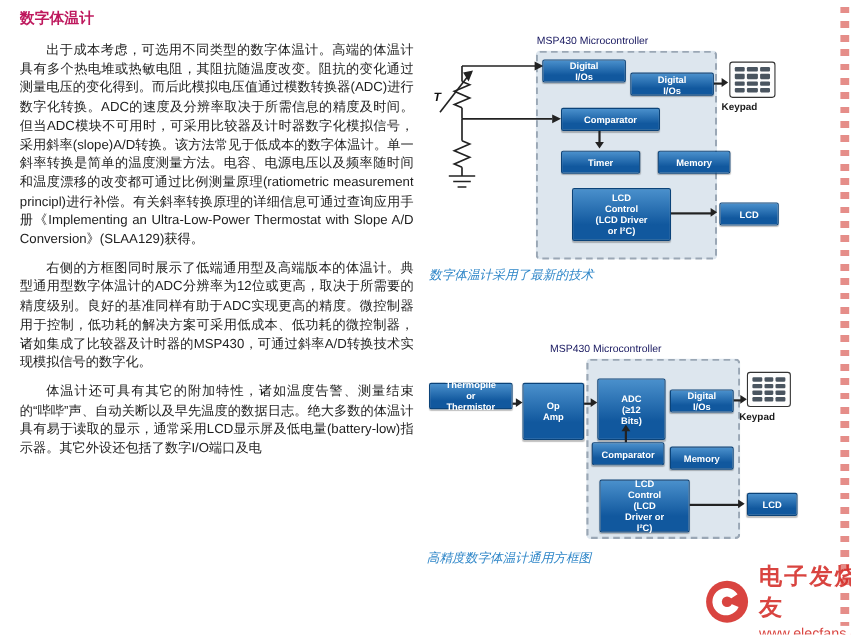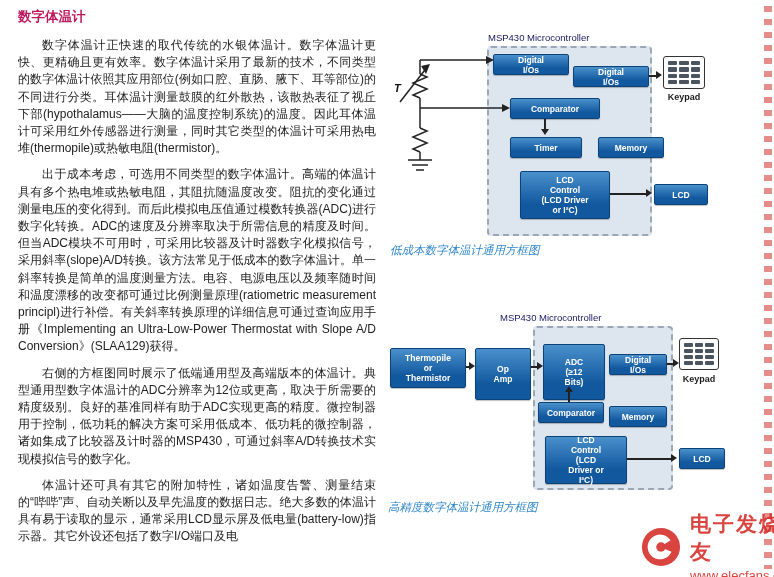--- a/index.html
+++ b/index.html
@@ -23,41 +23,40 @@
            font-size:8.5px; line-height:10px; border:1px solid #0b4379; border-radius:2px;
            box-sizing:border-box; padding:1px 19px; box-shadow:0 1px 1px rgba(0,0,0,.25); }
   .hline { position:absolute; height:2px; background:#222; }
   .vline { position:absolute; width:2px; background:#222; }
   .arr-r { position:absolute; width:0; height:0; border-top:4px solid transparent; border-bottom:4px solid transparent; border-left:6px solid #222; }
   .arr-d { position:absolute; width:0; height:0; border-left:4px solid transparent; border-right:4px solid transparent; border-top:6px solid #222; }
   .arr-u { position:absolute; width:0; height:0; border-left:4px solid transparent; border-right:4px solid transparent; border-bottom:6px solid #222; }
   .keypad { position:absolute; display:grid; grid-template-columns:repeat(3,1fr); grid-auto-rows:1fr; gap:2px;
             background:#fdfdfd; border:1.5px solid #333; border-radius:3px; padding:4px; box-sizing:border-box; }
   .keypad i { background:#4a5560; border-radius:1px; }
-  .kp-label { position:absolute; font-size:9px; font-weight:bold; color:#1b1b1b; text-align:center; }
+  .kp-label { position:absolute; font-size:9px; font-weight:bold; color:#1b1b1b; text-align:left; }
   .caption { position:absolute; font-size:11.5px; font-style:italic; color:#2e86c8; }
 
   
   .circuit { position:absolute; }
 
   
   .side-strip { position:absolute; right:2px; top:6px; width:8px; height:563px; opacity:.55;
                 background:repeating-linear-gradient(180deg,#d03028 0 6px,transparent 6px 13px); }
   .watermark { position:absolute; left:640px; top:510px; display:flex; align-items:center; gap:8px; opacity:.88; }
   .wm-text .wm-name { font-size:21px; font-weight:bold; color:#d42b26; letter-spacing:2px; }
   .wm-text .wm-url  { font-size:13px; color:#d42b26; margin-top:2px; }
 </style>
 </head>
 <body>
 
 <div class="page">
 
   <div class="article">
     <h1>数字体温计</h1>
-    <p>数字体温计正快速的取代传统的水银体温计。数字体温计更快、更精确且更有效率。数字体温计采用了最新的技术，不同类型的数字体温计依照其应用部位(例如口腔、直肠、腋下、耳等部位)的不同进行分类。耳体温计测量鼓膜的红外散热，该散热表征了视丘下部(hypothalamus——大脑的温度控制系统)的温度。因此耳体温计可采用红外传感器进行测量，同时其它类型的体温计可采用热电堆(thermopile)或热敏电阻(thermistor)。</p>
     <p>出于成本考虑，可选用不同类型的数字体温计。高端的体温计具有多个热电堆或热敏电阻，其阻抗随温度改变。阻抗的变化通过测量电压的变化得到。而后此模拟电压值通过模数转换器(ADC)进行数字化转换。ADC的速度及分辨率取决于所需信息的精度及时间。但当ADC模块不可用时，可采用比较器及计时器数字化模拟信号，采用斜率(slope)A/D转换。该方法常见于低成本的数字体温计。单一斜率转换是简单的温度测量方法。电容、电源电压以及频率随时间和温度漂移的改变都可通过比例测量原理(ratiometric measurement principl)进行补偿。有关斜率转换原理的详细信息可通过查询应用手册《Implementing an Ultra-Low-Power Thermostat with Slope A/D Conversion》(SLAA129)获得。</p>
     <p>右侧的方框图同时展示了低端通用型及高端版本的体温计。典型通用型数字体温计的ADC分辨率为12位或更高，取决于所需要的精度级别。良好的基准同样有助于ADC实现更高的精度。微控制器用于控制，低功耗的解决方案可采用低成本、低功耗的微控制器，诸如集成了比较器及计时器的MSP430，可通过斜率A/D转换技术实现模拟信号的数字化。</p>
     <p>体温计还可具有其它的附加特性，诸如温度告警、测量结束的“哔哔”声、自动关断以及早先温度的数据日志。绝大多数的体温计具有易于读取的显示，通常采用LCD显示屏及低电量(battery-low)指示器。其它外设还包括了数字I/O端口及电</p>
   </div>
 
   <div class="diagram d1">
     <div class="msp-title" style="left:100px;top:4px;">MSP430 Microcontroller</div>
     <div class="dashed-region" style="left:99px;top:18px;width:165px;height:190px;"></div>
 
     <svg class="circuit" style="left:2px;top:22px;" width="122" height="135" viewBox="0 0 122 135">
@@ -105,27 +104,27 @@
     </div>
     <div class="kp-label" style="left:268px;top:64px;width:56px;">Keypad</div>
 
     <div class="hline" style="left:261px;top:47px;width:8px;"></div>
     <div class="arr-r" style="left:268px;top:43px;"></div>
     <div class="vline" style="left:156px;top:91px;height:11px;"></div>
     <div class="arr-d" style="left:153px;top:101px;"></div>
     <div class="hline" style="left:222px;top:165px;width:37px;"></div>
     <div class="arr-r" style="left:258px;top:161px;"></div>
   </div>
-  <div class="caption" style="left:390px;top:243px;">低成本数字体温计通用方框图</div>
+  <div class="caption" style="left:390px;top:243px;">数字体温计采用了最新的技术</div>
 
   <div class="diagram d2">
     <div class="msp-title" style="left:115px;top:0px;">MSP430 Microcontroller</div>
     <div class="dashed-region" style="left:148px;top:14px;width:140px;height:164px;"></div>
 
-    <div class="block" style="left:5px;top:36px;width:76px;height:40px;">Thermopile or Thermistor</div>
+    <div class="block" style="left:5px;top:36px;width:76px;height:24px;">Thermopile or Thermistor</div>
     <div class="block" style="left:90px;top:36px;width:56px;height:52px;">Op Amp</div>
     <div class="block" style="left:158px;top:32px;width:62px;height:56px;">ADC (≥12 Bits)</div>
     <div class="block" style="left:224px;top:42px;width:58px;height:21px;">Digital I/Os</div>
     <div class="block" style="left:153px;top:90px;width:66px;height:21px;">Comparator</div>
     <div class="block" style="left:224px;top:94px;width:58px;height:21px;">Memory</div>
     <div class="block" style="left:160px;top:124px;width:82px;height:48px;">LCD Control (LCD Driver or I²C)</div>
     <div class="block" style="left:294px;top:136px;width:46px;height:21px;">LCD</div>
 
     <div class="keypad" style="left:294px;top:26px;width:40px;height:32px;">
       <i></i>

